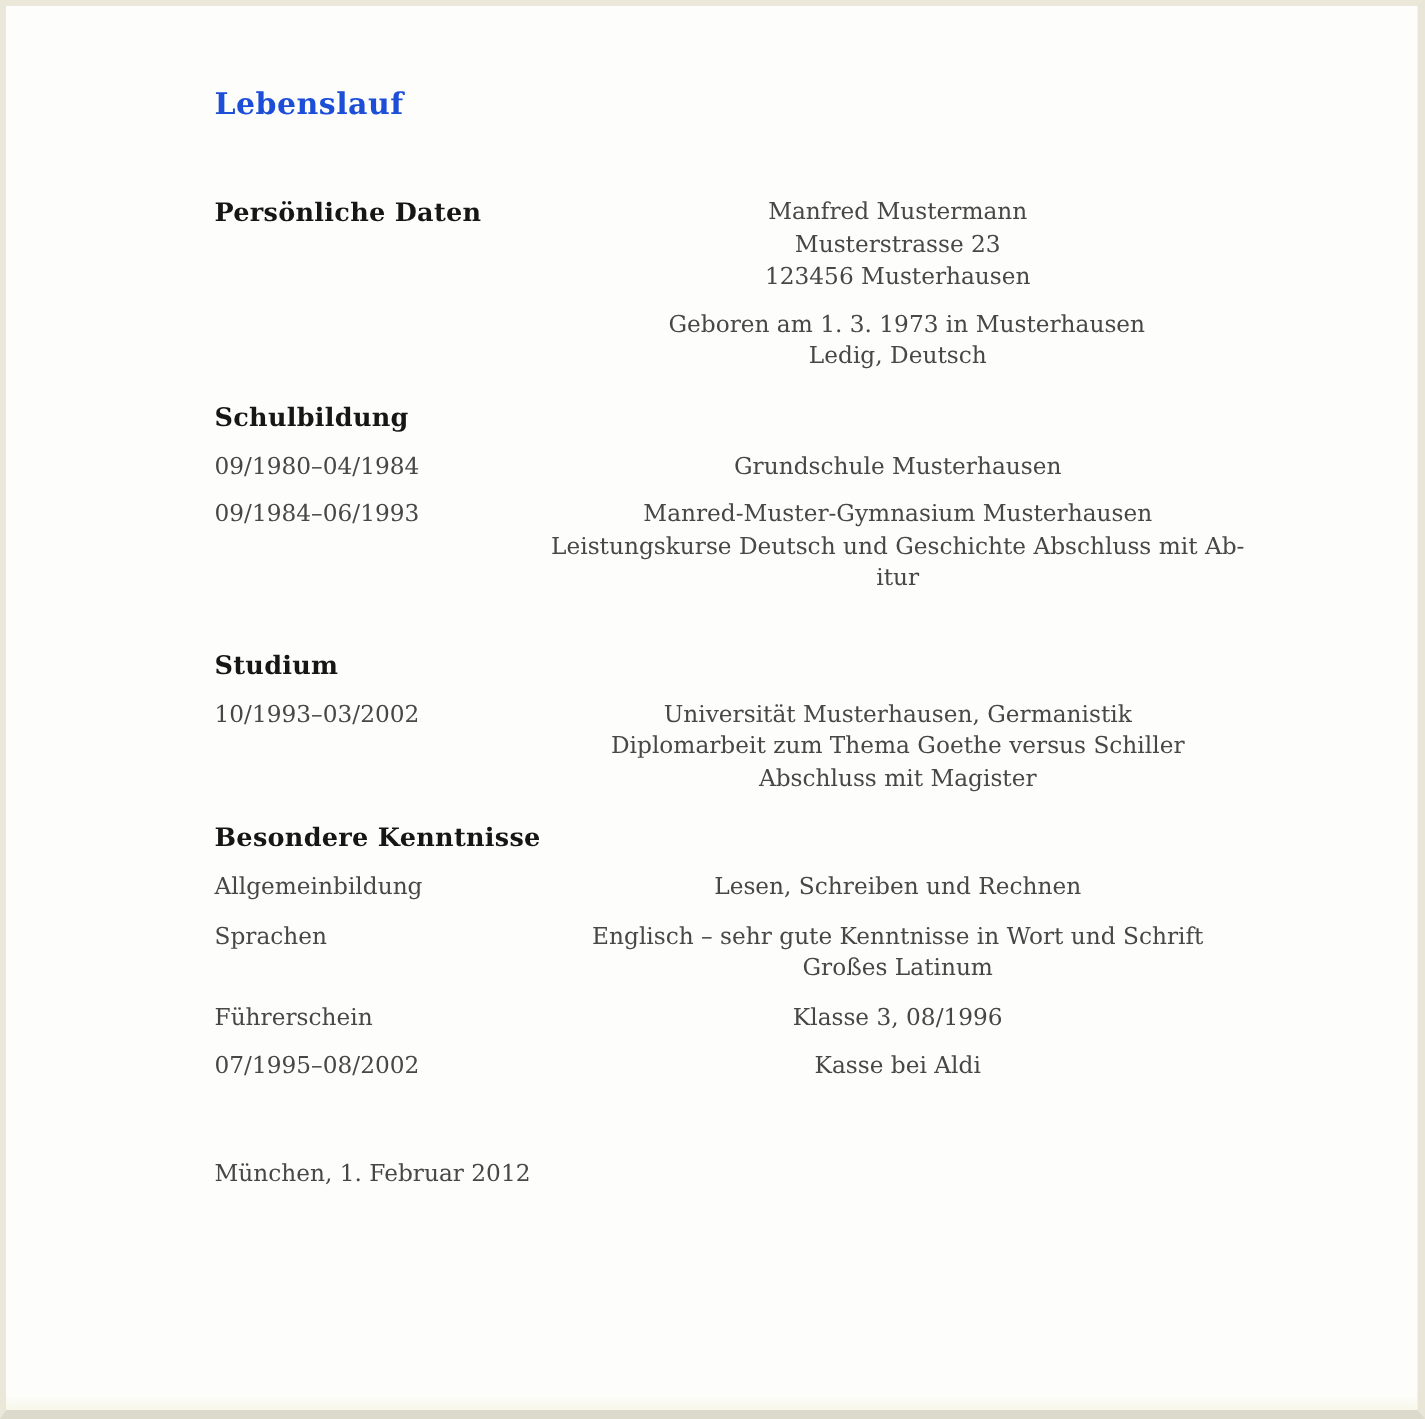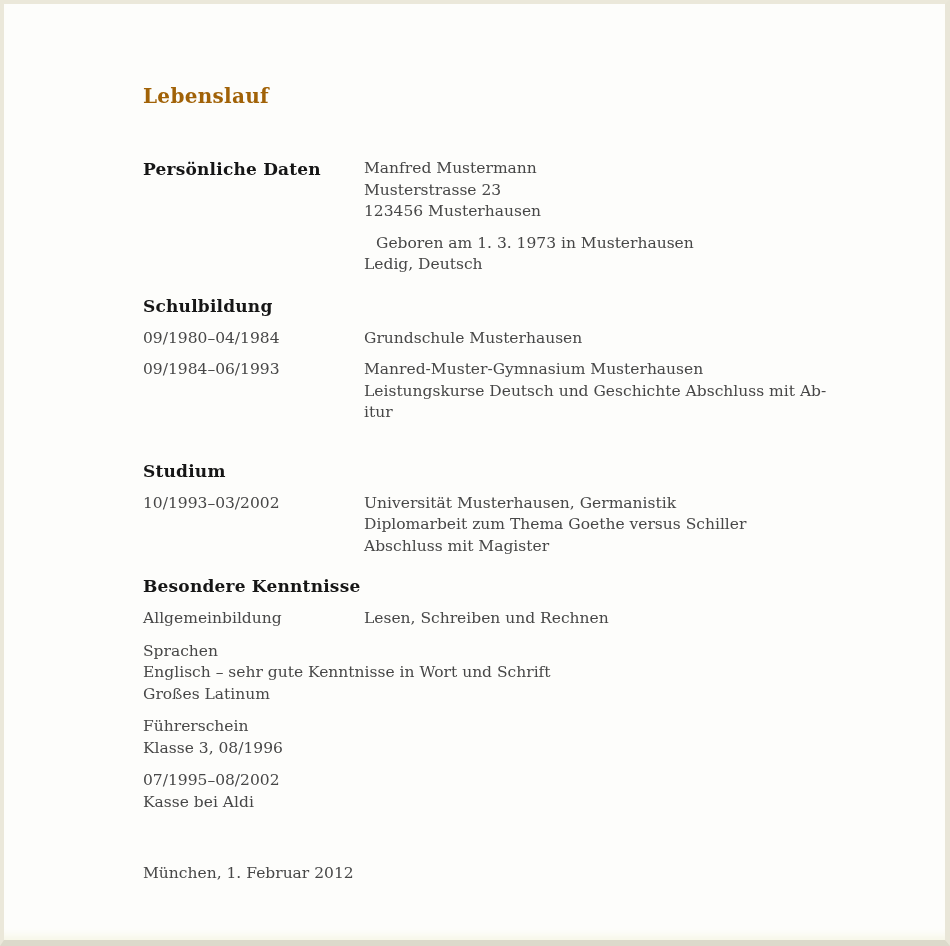--- a/index.html
+++ b/index.html
@@ -24,25 +24,25 @@
   .page-content {
     position: absolute;
     left: 143px;
     top: 0;
     width: 690px;
     font-size: 15.5px;
     line-height: 21.5px;
     color: #474747;
   }
   .doc-title {
-    margin-top: 83px;
+    margin-top: 56px;
     font-size: 20px;
     line-height: 26px;
     font-weight: bold;
-    color: #a16207;
+    color: #1d4ed8;
     letter-spacing: 0.3px;
   }
   .row {
     display: flex;
     align-items: flex-start;
   }
   .col-left {
     width: 221px;
     flex-shrink: 0;
   }
@@ -54,26 +54,26 @@
     font-size: 17px;
     line-height: 23px;
     font-weight: bold;
     color: #161616;
     letter-spacing: 0.2px;
   }
   .para-gap { margin-top: 10px; margin-left: 12px; }
   .m-personal  { margin-top: 49px; }
   .m-schul     { margin-top: 19px; }
   .m-entry     { margin-top: 10px; }
-  .m-entry2    { margin-top: 11px; flex-direction: column; }
+  .m-entry2    { margin-top: 11px; }
   .m-studium   { margin-top: 36px; }
   .m-besondere { margin-top: 18px; }
   .m-praktisch { margin-top: 17px; }
   .m-footer    { margin-top: 50px; }
-  .line { display: block; }
+  .line { display: block; text-align: center; }
 </style>
 </head>
 <body>
 
 <div class="frame"></div>
 
 <div class="page-content">
 
   <div class="doc-title">Lebenslauf</div>
 

